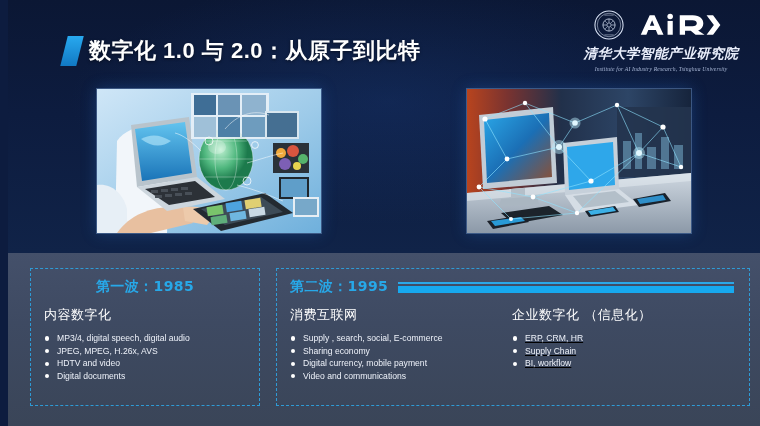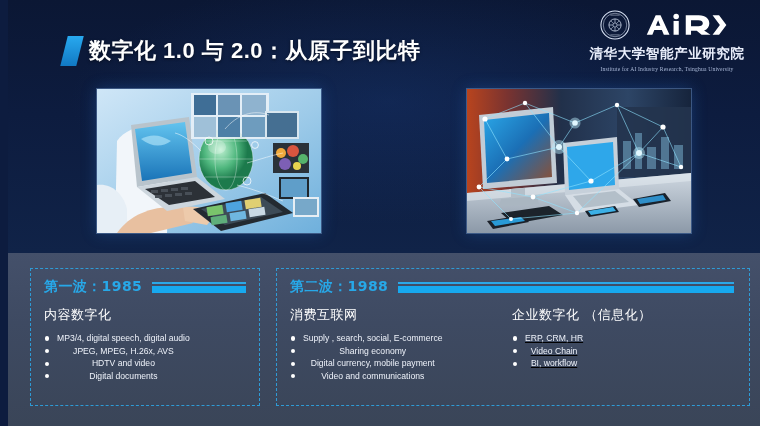--- a/index.html
+++ b/index.html
@@ -32,21 +32,21 @@
     width:16px;height:30px;background:#1b9ae0;margin-right:9px;
     transform:skewX(-14deg);
     background:linear-gradient(180deg,#28a9ef 0%,#1179c4 100%);
   }
   .title-text{
     color:#ffffff;font-size:22px;font-weight:bold;letter-spacing:.5px;
     white-space:nowrap;text-shadow:0 1px 3px rgba(0,0,0,.5);
   }
 
   
-  .logo{position:absolute;right:12px;top:8px;width:178px;z-index:6;text-align:center;}
+  .logo{position:absolute;right:18px;top:8px;width:178px;z-index:6;text-align:center;font-style:italic;}
   .logo-top{display:flex;align-items:center;justify-content:center;gap:7px;height:34px;}
   .seal{width:30px;height:30px;flex:0 0 auto;}
   .air-mark{height:26px;}
   .logo-cn{
     color:#e9eefb;font-size:13.5px;font-weight:bold;letter-spacing:.6px;
     margin-top:3px;white-space:nowrap;
     font-family:"DejaVu Sans","Liberation Sans",sans-serif;
   }
   .logo-en{
     color:#aab9d8;font-size:5.6px;letter-spacing:.18px;margin-top:3px;white-space:nowrap;
@@ -76,21 +76,21 @@
     font-family:"DejaVu Sans","Liberation Sans",sans-serif;
   }
   .head-bars{flex:1;margin-left:10px;display:flex;flex-direction:column;gap:2px;}
   .bar-thin{height:2px;background:#2ba8e8;}
   .bar-thick{height:7px;background:#17a9ef;}
 
   .col-title{
     position:absolute;color:#ffffff;font-size:13px;font-weight:normal;letter-spacing:.5px;
     white-space:nowrap;font-family:"DejaVu Sans","Liberation Sans",sans-serif;
   }
-  .bullets{position:absolute;list-style:none;margin:0;padding:0;text-align:center;}
+  .bullets{position:absolute;list-style:none;margin:0;padding:0;}
   .bullets li{
     position:relative;padding-left:13px;color:#eef2fa;font-size:8.6px;
     line-height:12.6px;white-space:nowrap;
   }
   .bullets li:before{
     content:"";position:absolute;left:1px;top:4.4px;
     width:4.2px;height:4.2px;border-radius:50%;background:#ffffff;
   }
 
   #c1-title{left:36px;top:306px;}
@@ -317,51 +317,51 @@
       </g>
       <g fill="#bdefff" opacity=".45">
         <circle cx="92" cy="58" r="7"></circle>
           <circle cx="172" cy="64" r="6"></circle>
           <circle cx="108" cy="34" r="5.5"></circle>
       </g>
     </svg>
   </div>
 
   <div class="panel" id="panel-1"></div>
-  <div class="panel-head" style="left:36px;top:278px;width:202px;">
+  <div class="panel-head" style="left:36px;top:278px;width:202px;flex-direction:column;">
     <span class="head-label"><span>第一波：</span><span>1985</span></span>
     <span class="head-bars">
       <span class="bar-thin"></span>
       <span class="bar-thick"></span>
     </span>
   </div>
   <div class="col-title" id="c1-title">内容数字化</div>
   <ul class="bullets" id="c1-bullets">
     <li>MP3/4, digital speech, digital audio</li>
     <li>JPEG,  MPEG, H.26x, AVS</li>
     <li>HDTV and video</li>
     <li>Digital documents</li>
   </ul>
 
   <div class="panel" id="panel-2"></div>
   <div class="panel-head" style="left:282px;top:278px;width:444px;">
-    <span class="head-label"><span>第二波：</span><span>1988</span></span>
+    <span class="head-label"><span>第二波：</span><span>1995</span></span>
     <span class="head-bars">
       <span class="bar-thin"></span>
       <span class="bar-thick"></span>
     </span>
   </div>
   <div class="col-title" id="c2-title">消费互联网</div>
   <ul class="bullets" id="c2-bullets">
     <li>Supply , search, social, E-commerce</li>
     <li>Sharing economy</li>
     <li>Digital currency,  mobile payment</li>
     <li>Video and communications</li>
   </ul>
 
   <div class="col-title" id="c3-title">企业数字化 （信息化）</div>
   <ul class="bullets" id="c3-bullets">
     <li>ERP, CRM, HR</li>
-    <li>Video Chain</li>
+    <li>Supply Chain</li>
     <li>BI, workflow</li>
   </ul>
 
 </div>
 
 </body></html>

